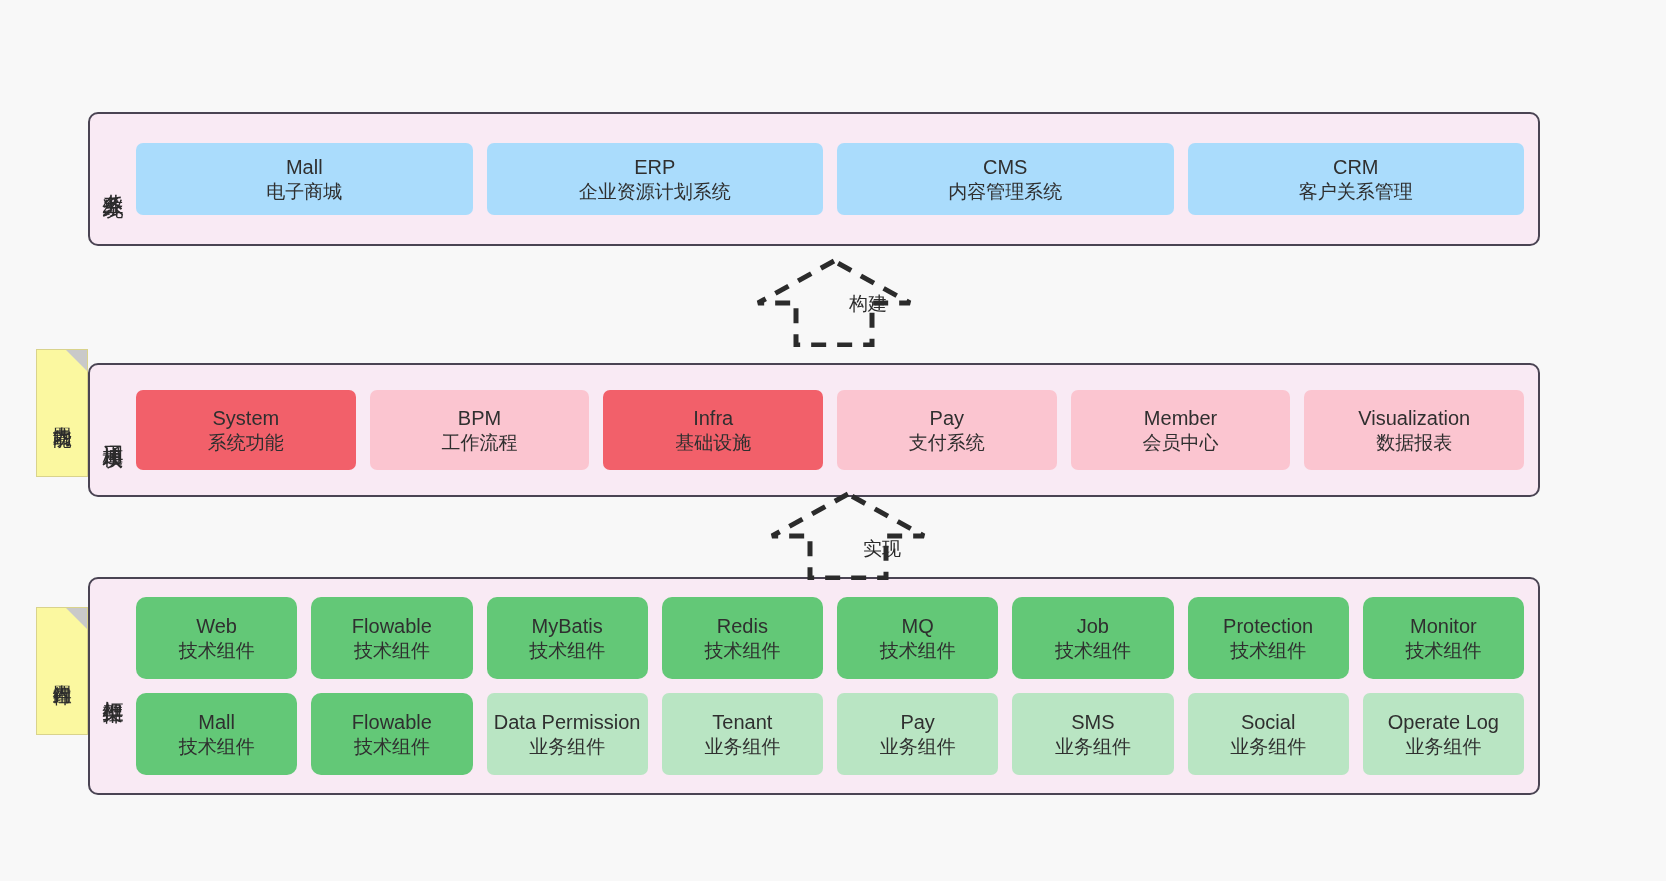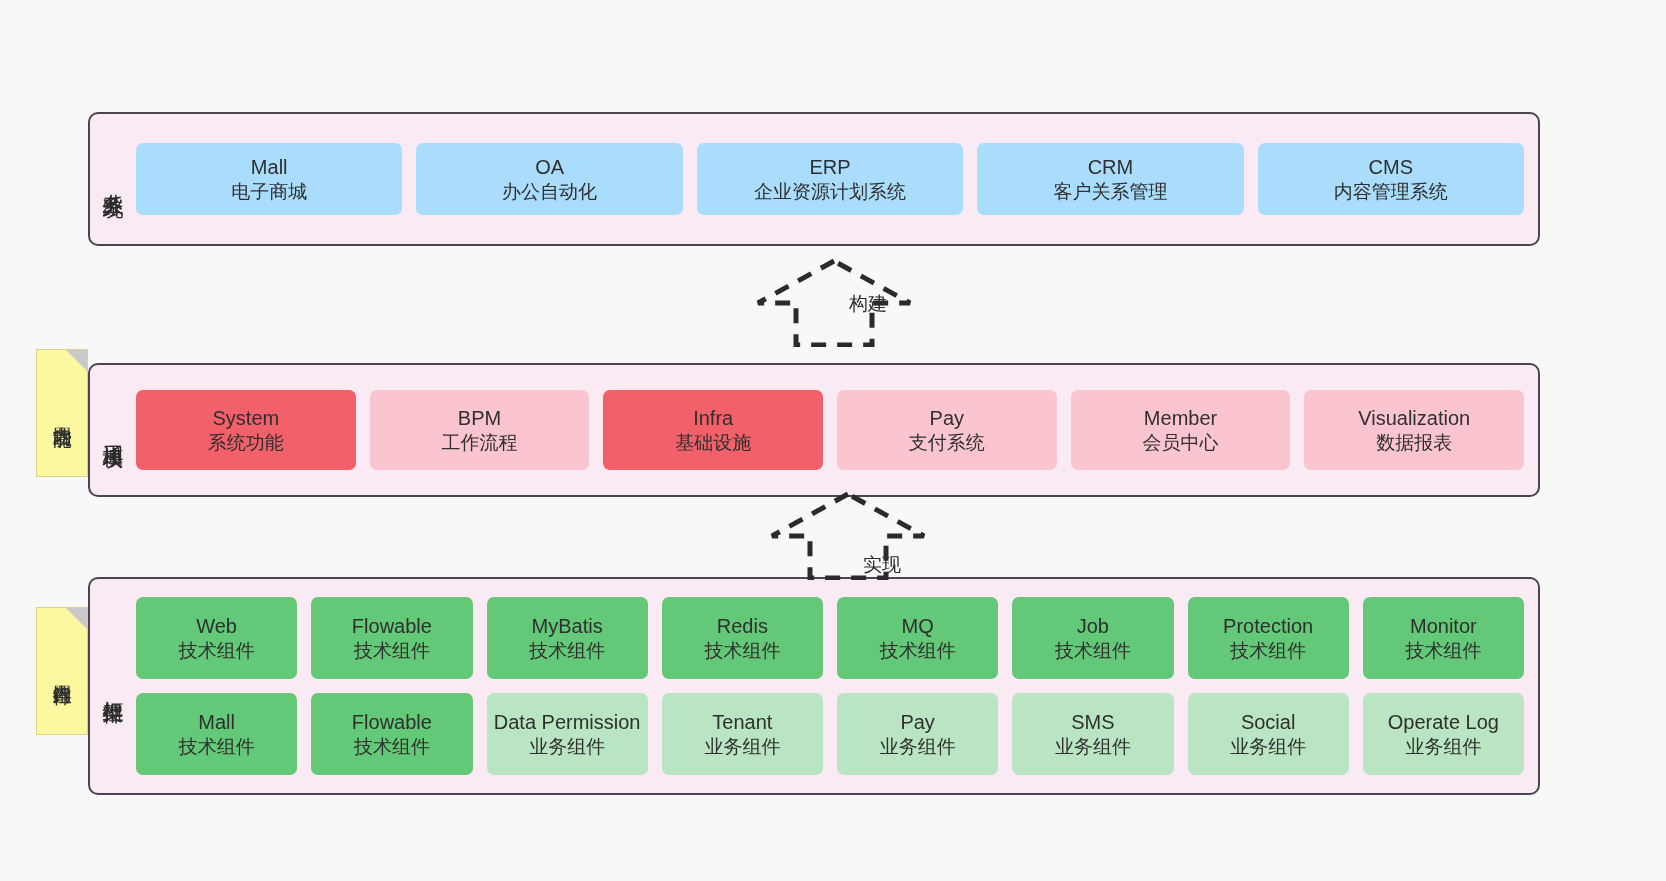--- a/index.html
+++ b/index.html
@@ -62,21 +62,21 @@
     box-sizing:border-box;
     padding:4px 6px;
   }
   .cell .en{font-size:20px;color:#2f2f2f;}
   .cell .cn{font-size:19px;color:#2f2f2f;}
 
   
   .c-blue{background:#aadcfc;}
   .c-red{background:#f2606a;}
   .c-pink{background:#fbc5d0;}
-  .c-green{background:#63c877;}
+  .c-green{background:#63c877;border-radius:10px;}
   .c-lgreen{background:#b9e5c3;}
 
   
   #panel-business{left:88px;top:112px;width:1452px;height:134px;}
   #panel-business .cell{height:72px;}
 
   #panel-common{left:88px;top:347px;width:1452px;height:134px;margin-top:16px;}
   #panel-common .cell{height:80px;}
 
   #panel-framework{left:88px;top:577px;width:1452px;height:218px;}
@@ -117,50 +117,46 @@
   #arrow-impl{left:762px;top:488px;width:172px;height:92px;}
   .arrow-label{
     position:absolute;
     font-size:19px;
     color:#2b2b2b;
     background:transparent;
     white-space:nowrap;
     margin-left:37px;
   }
   #label-build{left:812px;top:291px;}
-  #label-impl{left:826px;top:552px;}
+  #label-impl{left:826px;top:536px;}
 </style>
 </head>
 <body>
 
 <div class="stage">
 
   <div class="panel" id="panel-business">
     <div class="panel-label">业务系统</div>
     <div class="panel-body">
       <div class="row">
         <div class="cell c-blue">
           <span class="en">Mall</span>
           <span class="cn">电子商城</span>
         </div>
         <div class="cell c-blue">
-          <span class="en">OA</span>
-          <span class="cn">办公自动化</span>
-        </div>
-        <div class="cell c-blue">
           <span class="en">ERP</span>
           <span class="cn">企业资源计划系统</span>
         </div>
         <div class="cell c-blue">
+          <span class="en">CMS</span>
+          <span class="cn">内容管理系统</span>
+        </div>
+        <div class="cell c-blue">
           <span class="en">CRM</span>
           <span class="cn">客户关系管理</span>
-        </div>
-        <div class="cell c-blue">
-          <span class="en">CMS</span>
-          <span class="cn">内容管理系统</span>
         </div>
       </div>
     </div>
   </div>
 
   <svg class="arrow" id="arrow-build" viewBox="0 0 172 92">
     <path d="M 86 6 L 10 48 L 48 48 L 48 90 L 124 90 L 124 48 L 162 48 Z" fill="none" stroke="#2b2b2b" stroke-width="5" stroke-dasharray="15,11" stroke-linejoin="miter" stroke-linecap="butt"></path>
   </svg>
   <div class="arrow-label" id="label-build">构建</div>
 

